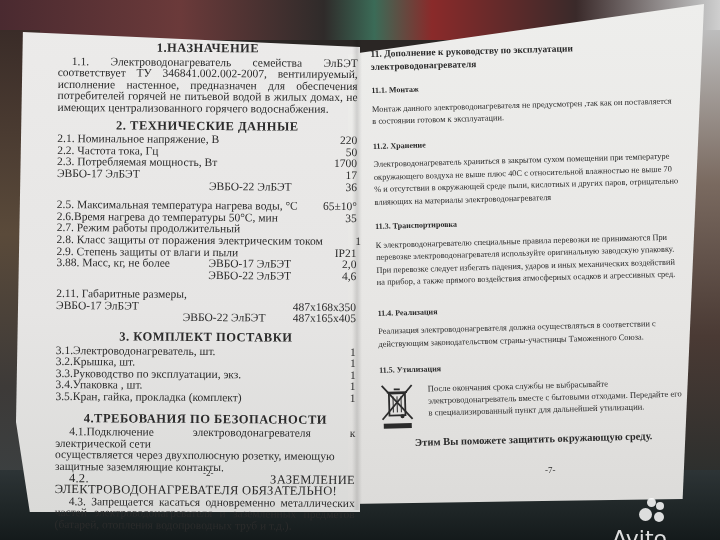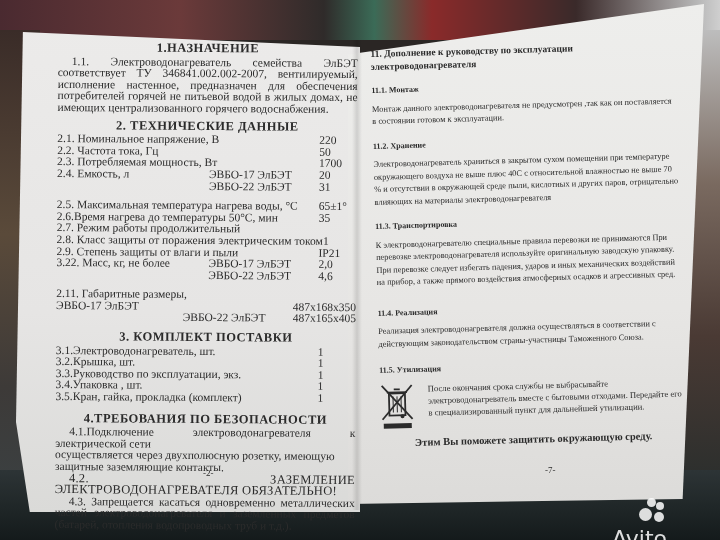--- a/index.html
+++ b/index.html
@@ -24,21 +24,21 @@
     background:linear-gradient(90deg,rgba(0,0,0,0),rgba(0,0,0,.12),rgba(0,0,0,0));}
   .content{position:absolute;}
   .lc{left:58px;top:38px;width:300px;font-size:11.5px;line-height:11.6px;}
   .rc{left:370px;top:40px;width:305px;font-size:8.4px;line-height:12.5px;}
   .h{text-align:center;font-weight:bold;letter-spacing:.5px;}
   .h1{font-size:12.5px;margin:4px 0 2px;}
   .p{text-indent:14px;text-align:justify;}
   .row{display:flex;justify-content:space-between;white-space:nowrap;}
   .row .lbl{flex:1;}
   .row .mid{width:110px;}
-  .row .val{min-width:38px;text-align:left;}
+  .row .val{min-width:38px;text-align:right;}
   .gap{height:8px;}
   .rh{font-weight:bold;font-size:9.5px;margin-top:8px;}
   .rsub{font-weight:bold;font-size:8px;margin-top:12px;margin-bottom:6px;}
   .rp{margin-bottom:4px;}
   .recycle{display:flex;align-items:flex-start;gap:14px;margin-top:2px;}
   .recycle svg{flex:none;}
   .eco{font-weight:bold;font-size:10.5px;text-align:center;margin-top:8px;}
   .pnum{position:absolute;font-size:9px;}
   .tilt-r{transform:rotate(-1.6deg);transform-origin:0 0;}
   .tilt-l{transform:rotate(0.4deg);transform-origin:0 0;}
@@ -71,52 +71,51 @@
       </div>
     <div class="row">
         <span class="lbl">2.2. Частота тока, Гц</span>
         <span class="val">50</span>
       </div>
     <div class="row">
         <span class="lbl">2.3. Потребляемая мощность, Вт</span>
         <span class="val">1700</span>
       </div>
     <div class="row">
-        <span class="lbl">2.4. Емкость, л</span>
         <span class="mid">ЭВБО-17 ЭлБЭТ</span>
-        <span class="val">20</span>
+        <span class="val">17</span>
       </div>
     <div class="row">
         <span class="lbl"></span>
         <span class="mid">ЭВБО-22 ЭлБЭТ</span>
-        <span class="val">31</span>
+        <span class="val">36</span>
       </div>
     <div class="gap"></div>
     <div class="row">
         <span class="lbl">2.5. Максимальная температура нагрева воды, °С</span>
-        <span class="val">65±1°</span>
+        <span class="val">65±10°</span>
       </div>
     <div class="row">
         <span class="lbl">2.6.Время нагрева до температуры 50°С, мин</span>
         <span class="val">35</span>
       </div>
     <div class="row">
         <span class="lbl">2.7. Режим работы продолжительный</span>
         <span class="val"></span>
       </div>
     <div class="row">
         <span class="lbl">2.8. Класс защиты от поражения электрическим током</span>
         <span class="val">1</span>
       </div>
     <div class="row">
         <span class="lbl">2.9. Степень защиты от влаги и пыли</span>
         <span class="val">IP21</span>
       </div>
     <div class="row">
-        <span class="lbl">3.22. Масс, кг, не более</span>
+        <span class="lbl">3.88. Масс, кг, не более</span>
         <span class="mid">ЭВБО-17 ЭлБЭТ</span>
         <span class="val">2,0</span>
       </div>
     <div class="row">
         <span class="lbl"></span>
         <span class="mid">ЭВБО-22 ЭлБЭТ</span>
         <span class="val">4,6</span>
       </div>
     <div class="gap"></div>
     <div class="row">

